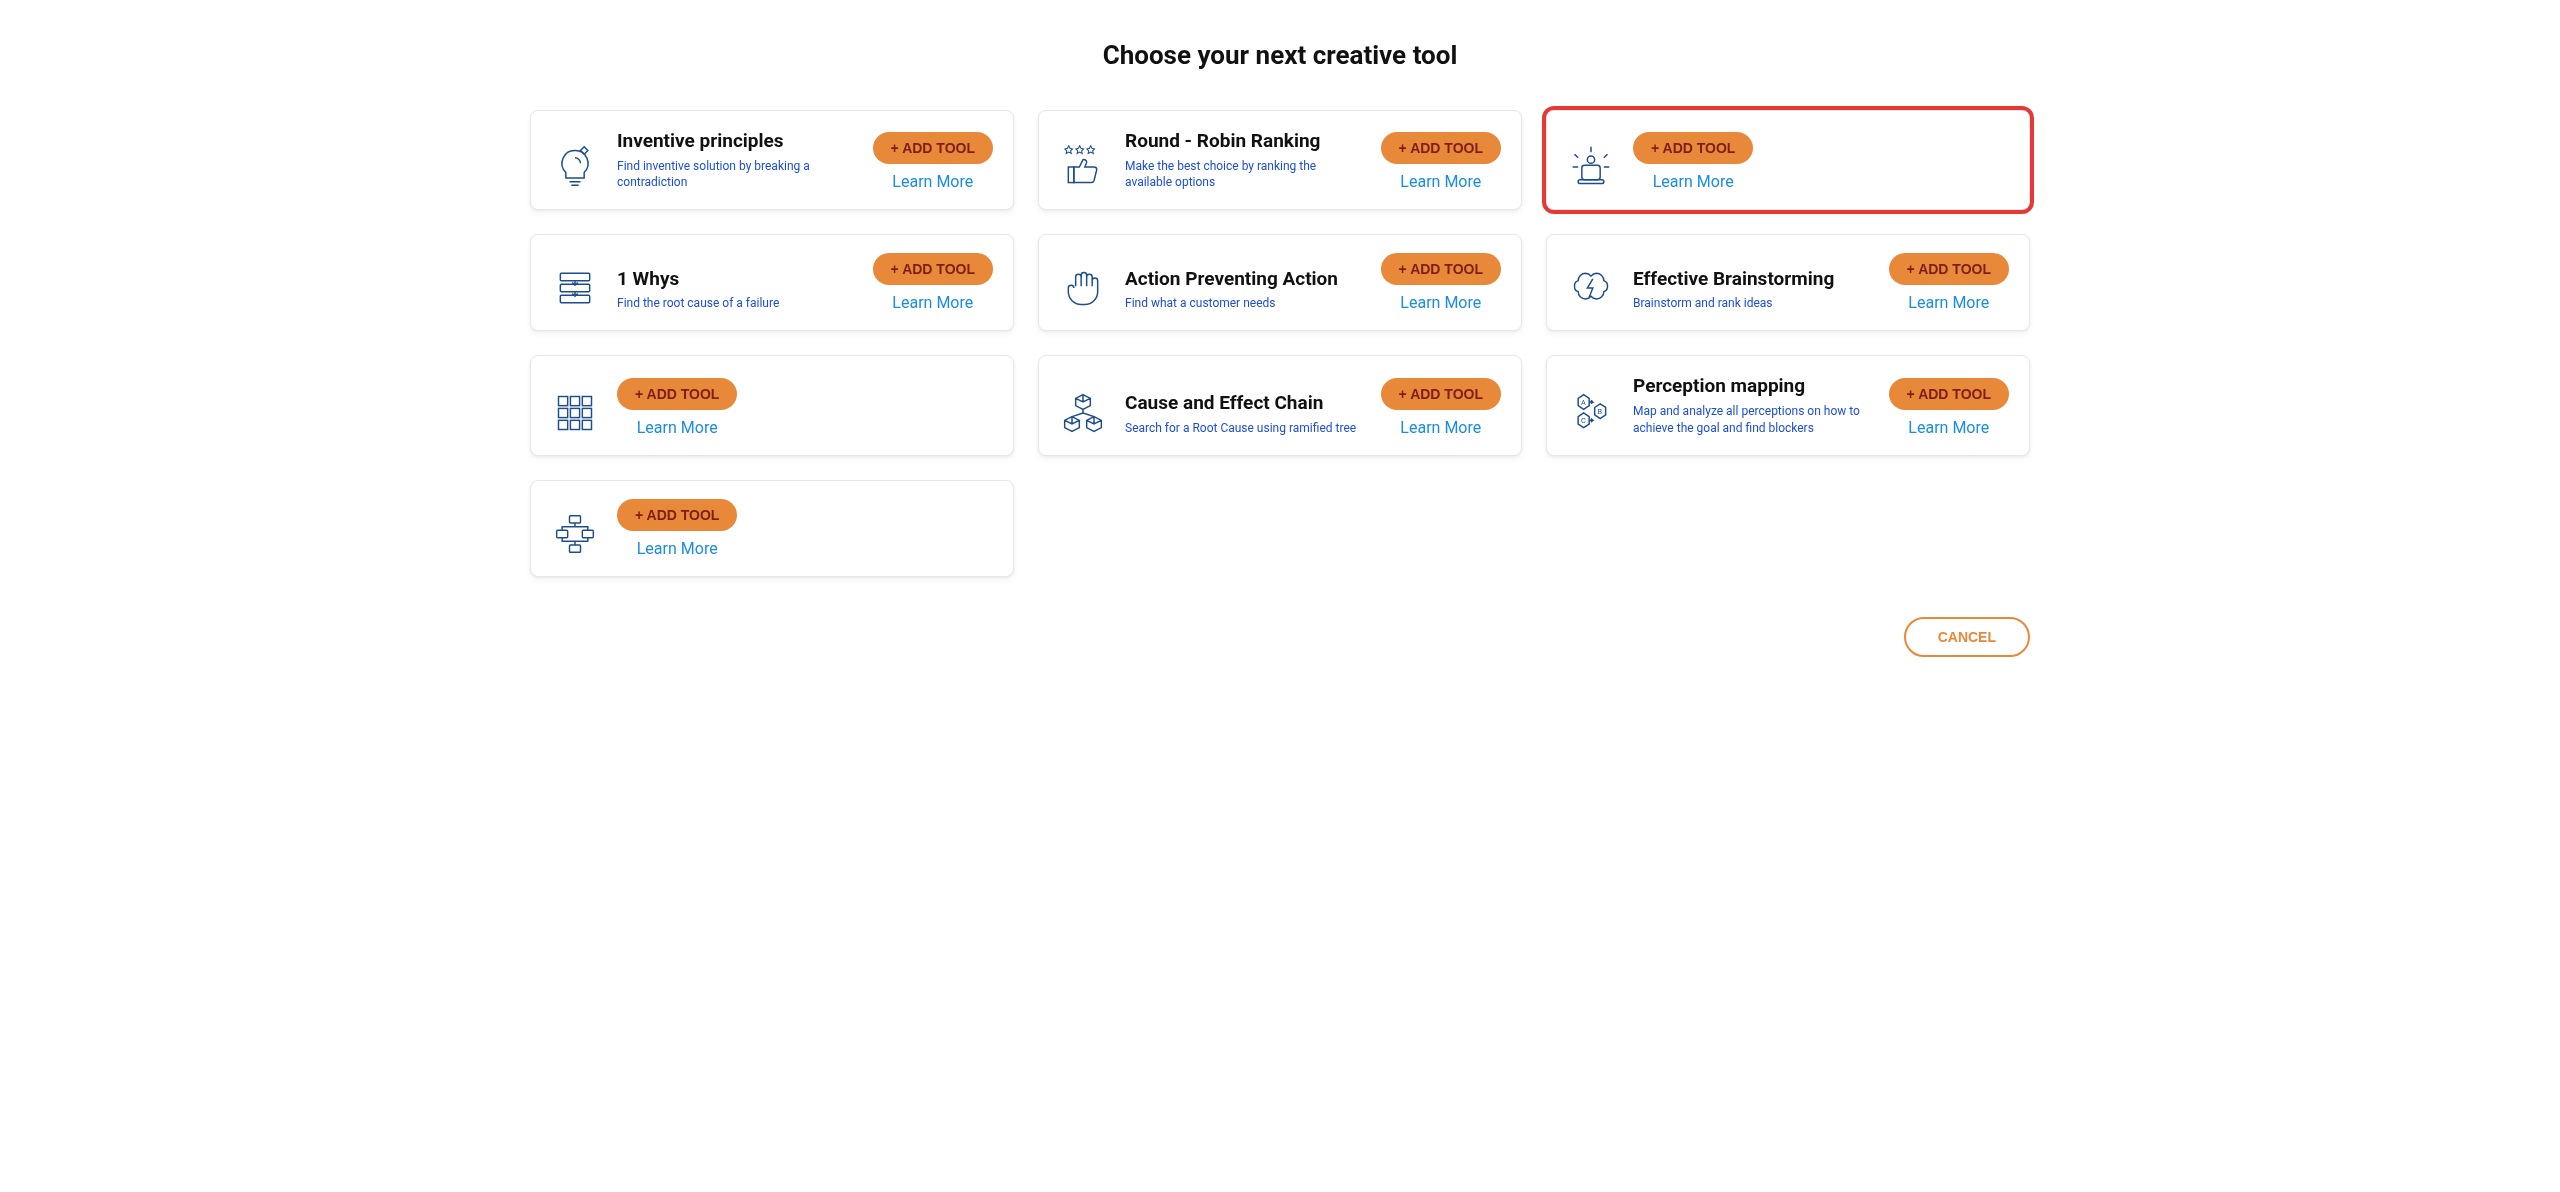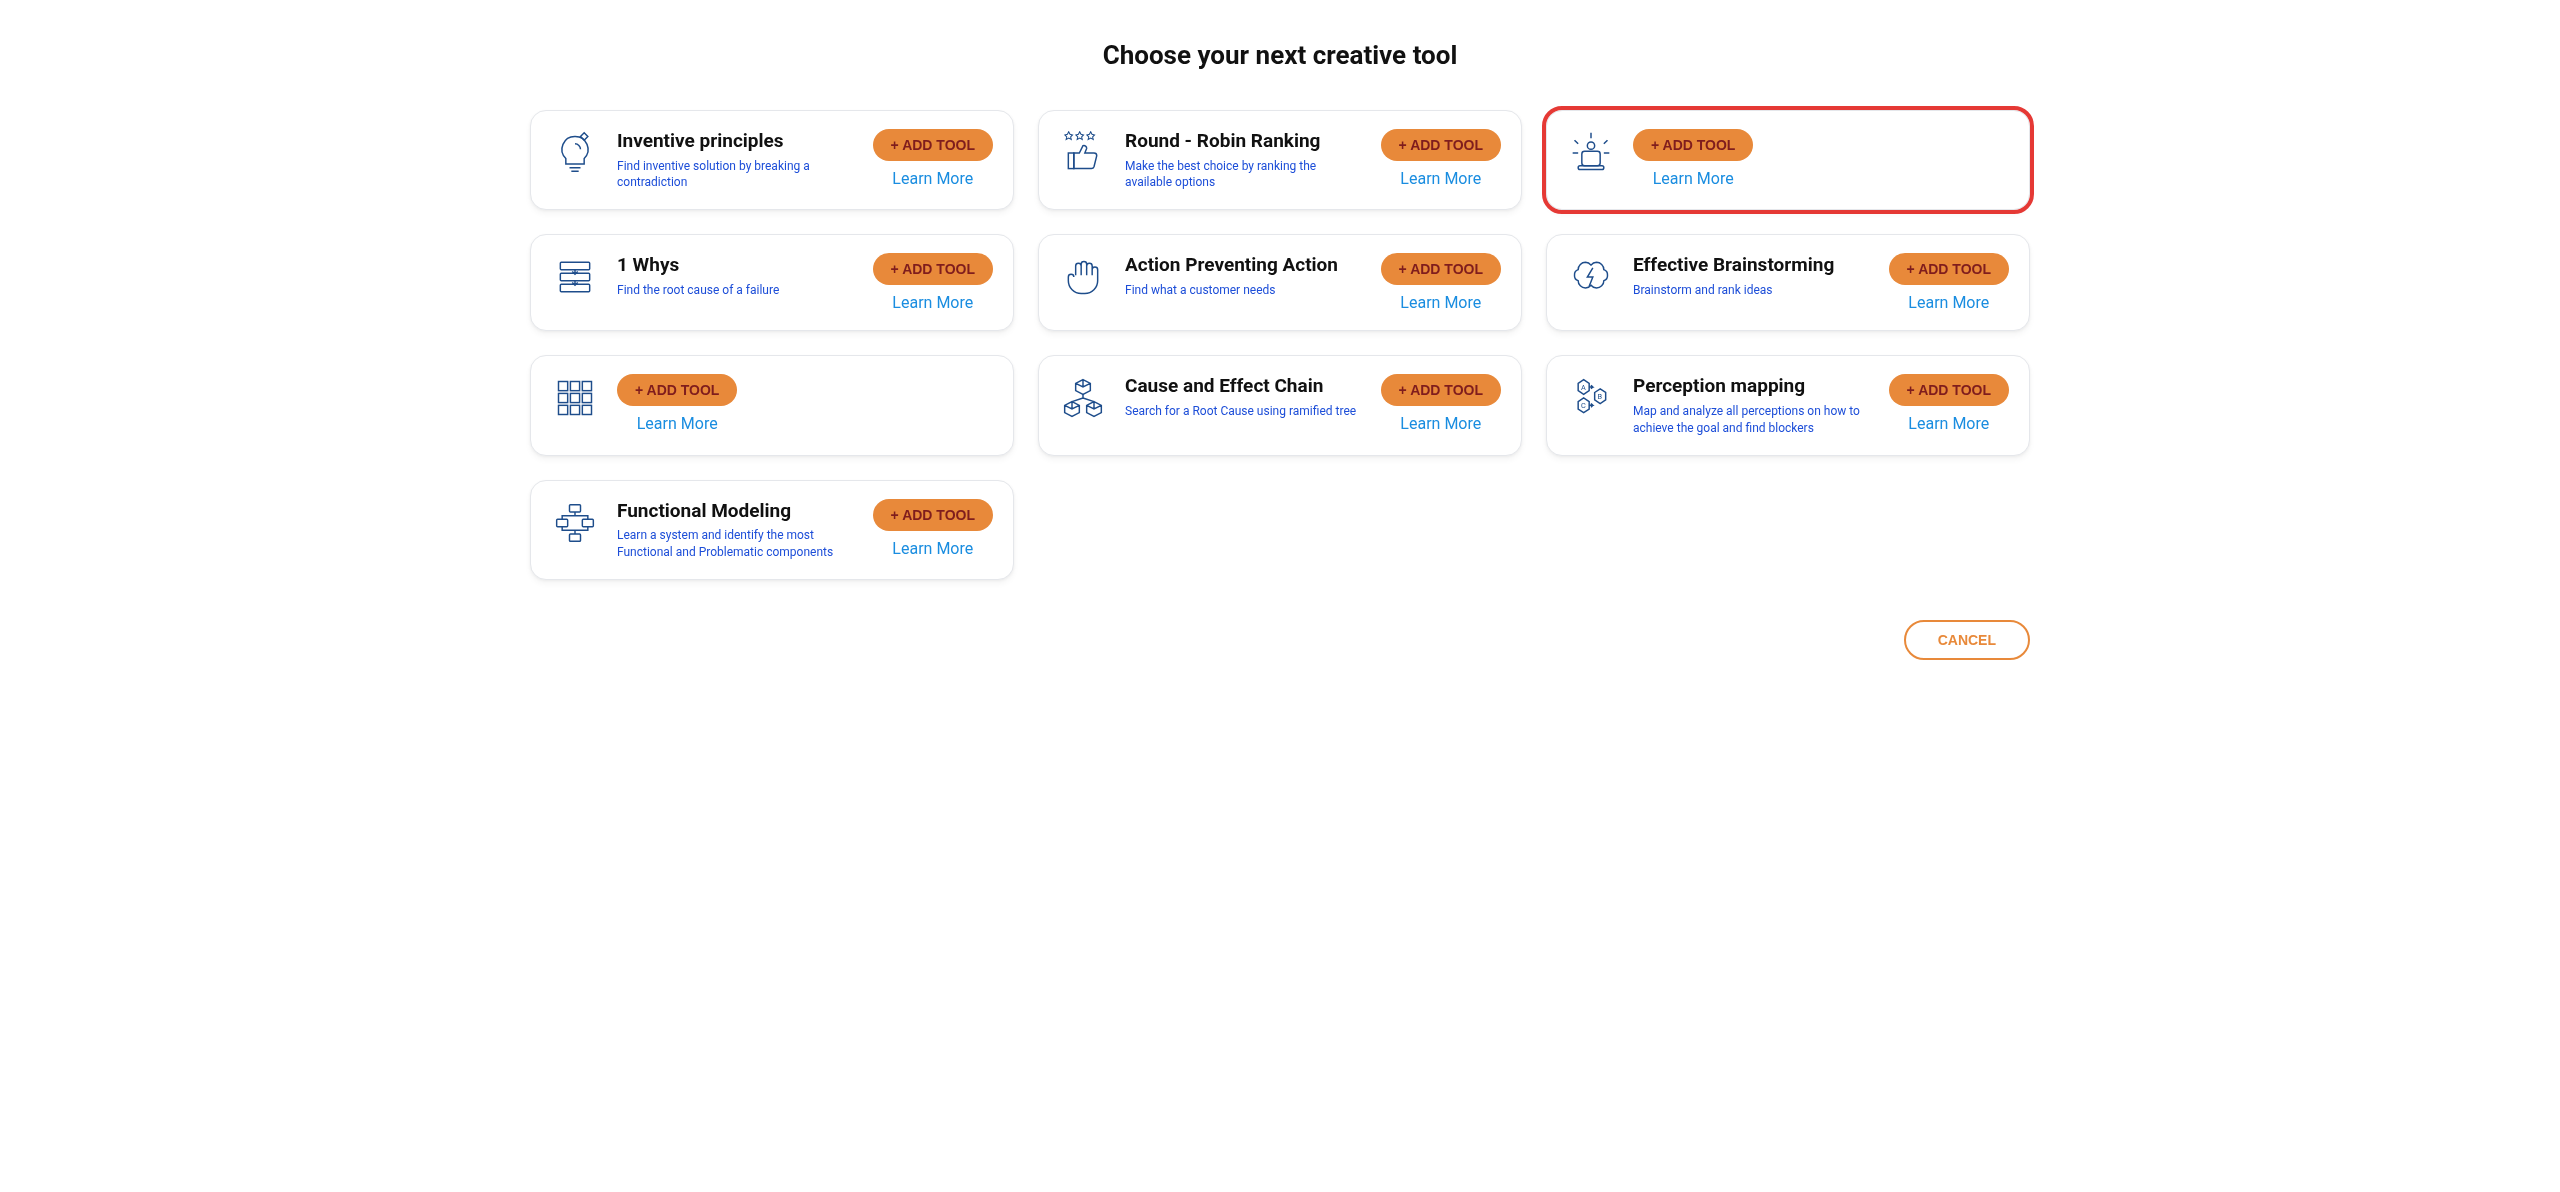--- a/index.html
+++ b/index.html
@@ -18,24 +18,24 @@
     .grid {
       display: grid;
       grid-template-columns: repeat(3, 1fr);
       gap: 24px;
       max-width: 1500px;
       margin: 0 auto;
     }
     .card {
       background: #fff;
       border: 1px solid #e5e7eb;
-      border-radius: 16px;
+      border-radius: 8px;
       padding: 18px 20px;
       display: flex;
-      align-items: flex-start;
+      align-items: flex-end;
       gap: 18px;
       box-shadow: 0 1px 3px rgba(0,0,0,0.05), 0 4px 6px rgba(0,0,0,0.04);
       position: relative;
     }
     .card.highlighted {
       outline: 4px solid #e53935;
       outline-offset: 0;
     }
     .card-icon {
       flex: 0 0 48px;
@@ -242,24 +242,20 @@
         <button class="add-btn">+ ADD TOOL</button>
         <a class="learn-link">Learn More</a>
       </div>
     </div>
     <div class="card">
       <div class="card-icon">
         <svg viewBox="0 0 48 48">
           <use href="#ic-flowchart"></use>
         </svg>
       </div>
-      <div class="card-body">
-        <div class="card-title">Functional Modeling</div>
-        <div class="card-desc">Learn a system and identify the most Functional and Problematic components</div>
-      </div>
       <div class="card-actions">
         <button class="add-btn">+ ADD TOOL</button>
         <a class="learn-link">Learn More</a>
       </div>
     </div>
   </div>
 
 <div class="footer">
   <button class="cancel-btn">CANCEL</button>
 </div>

